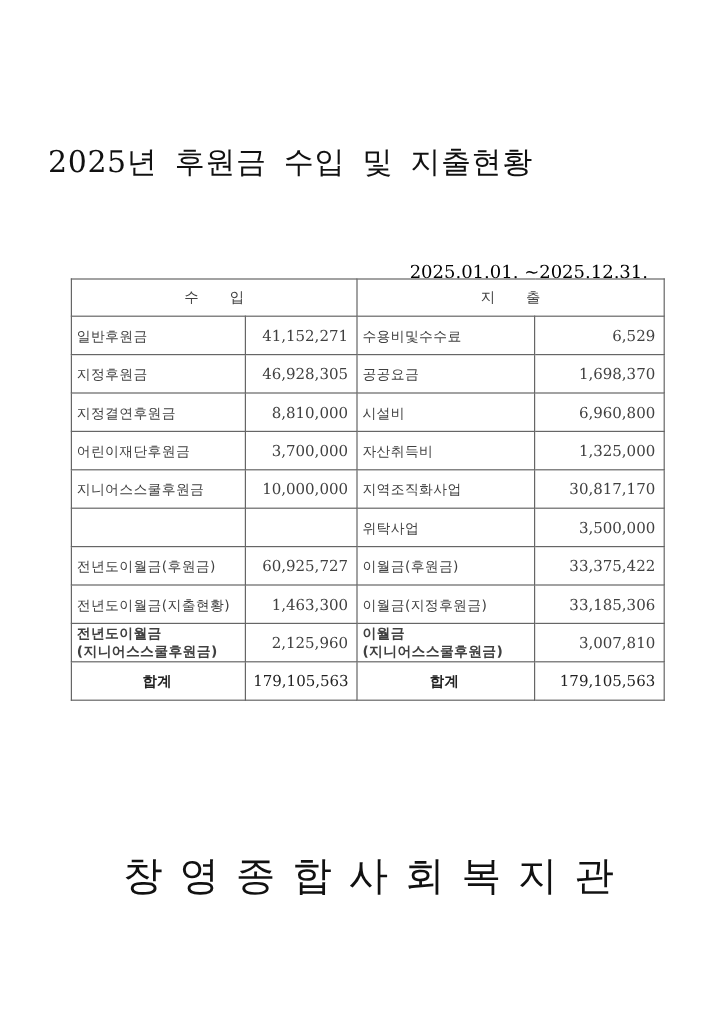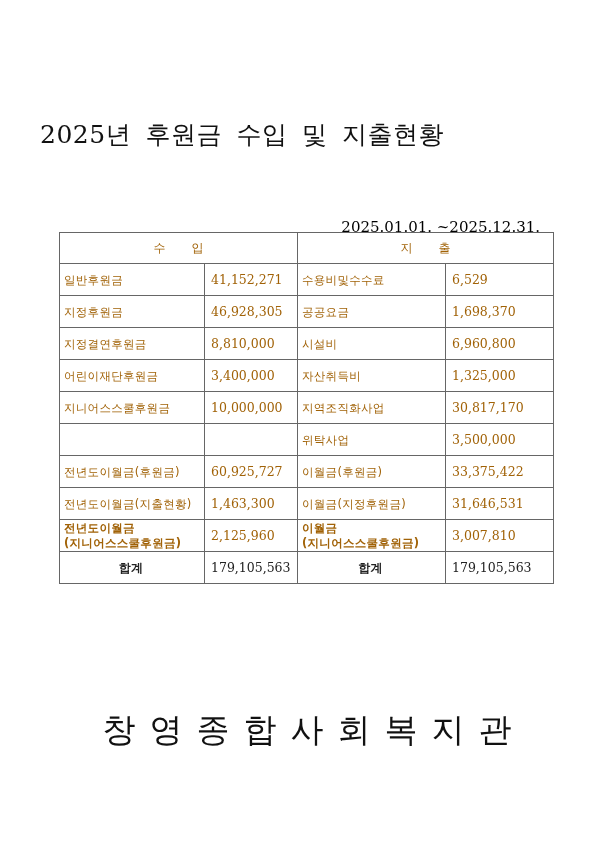--- a/index.html
+++ b/index.html
@@ -43,26 +43,27 @@
       width: 494px;
       border-collapse: collapse;
       table-layout: fixed;
       border: 1.5px solid #555;
     }
     table.ledger td {
       border: 1px solid #666;
       height: 31px;
       padding: 0 6px;
       font-size: 11.5px;
-      color: #a16207;
+      color: #404040;
       line-height: 14px;
       white-space: nowrap;
       overflow: hidden;
     }
     table.ledger td.num {
+      text-align: right;
       font-family: "DejaVu Serif", serif;
       font-size: 12.5px;
       padding-right: 7px;
     }
     table.ledger td.label {
       text-align: left;
       padding-left: 4px;
       letter-spacing: 0.3px;
     }
     table.ledger tr.head td {
@@ -135,21 +136,21 @@
     <td class="num">1,698,370</td>
   </tr>
   <tr>
     <td class="label">지정결연후원금</td>
     <td class="num">8,810,000</td>
     <td class="label">시설비</td>
     <td class="num">6,960,800</td>
   </tr>
   <tr>
     <td class="label">어린이재단후원금</td>
-    <td class="num">3,400,000</td>
+    <td class="num">3,700,000</td>
     <td class="label">자산취득비</td>
     <td class="num">1,325,000</td>
   </tr>
   <tr>
     <td class="label">지니어스스쿨후원금</td>
     <td class="num">10,000,000</td>
     <td class="label">지역조직화사업</td>
     <td class="num">30,817,170</td>
   </tr>
   <tr>
@@ -161,21 +162,21 @@
   <tr>
     <td class="label">전년도이월금(후원금)</td>
     <td class="num">60,925,727</td>
     <td class="label">이월금(후원금)</td>
     <td class="num">33,375,422</td>
   </tr>
   <tr>
     <td class="label">전년도이월금(지출현황)</td>
     <td class="num">1,463,300</td>
     <td class="label">이월금(지정후원금)</td>
-    <td class="num">31,646,531</td>
+    <td class="num">33,185,306</td>
   </tr>
   <tr class="twoline">
     <td class="label">
       <div>전년도이월금</div>
       <div>(지니어스스쿨후원금)</div>
     </td>
     <td class="num">2,125,960</td>
     <td class="label">
       <div>이월금</div>
       <div>(지니어스스쿨후원금)</div>

